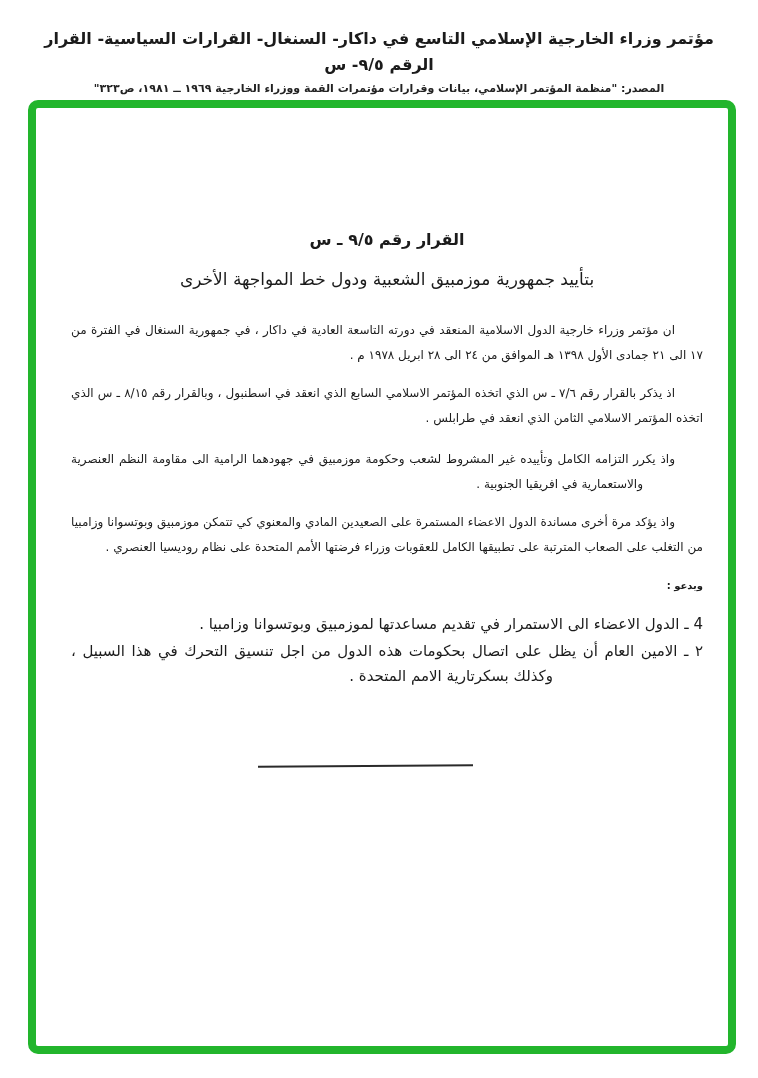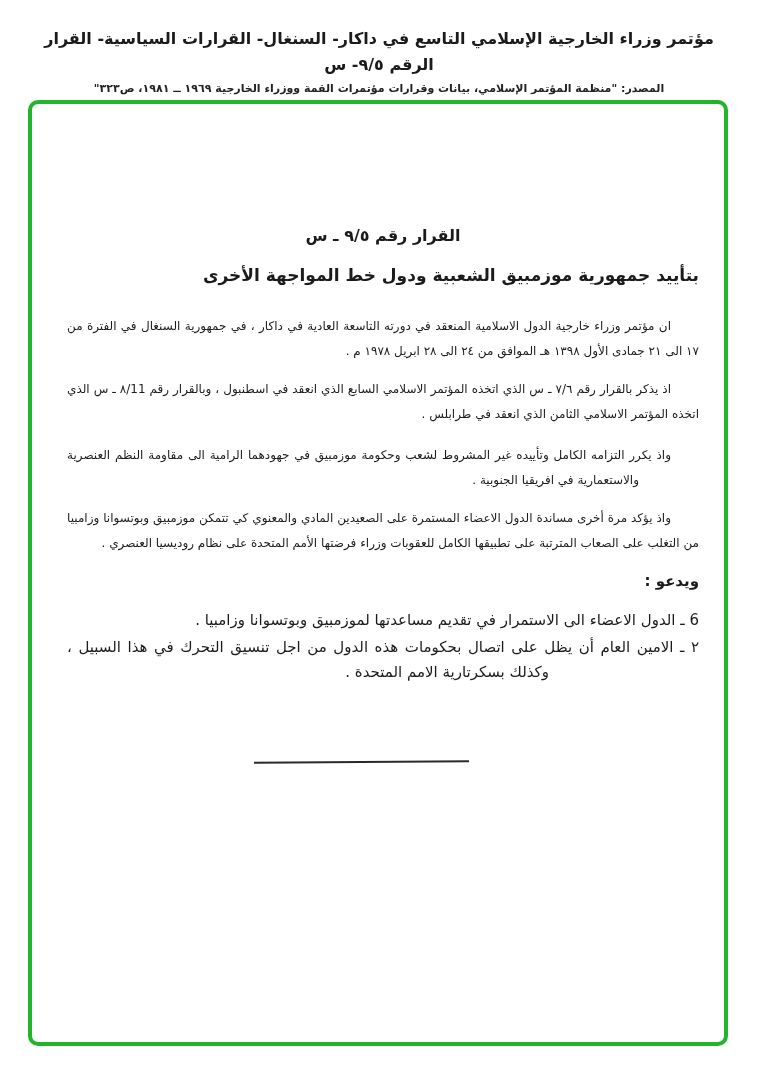--- a/index.html
+++ b/index.html
@@ -41,60 +41,60 @@
     margin-top: 2px;
     color: #222;
   }
   
   .doc-frame {
     position: absolute;
     left: 28px;
     top: 100px;
     width: 692px;
     height: 938px;
-    border: 4px solid #737373;
+    border: 8px solid #737373;
     border-radius: 10px;
     box-sizing: content-box;
     background: #ffffff;
     padding: 0;
   }
   .doc-content {
     padding: 120px 25px 0 35px; 
     box-sizing: border-box;
   }
   .res-title {
     font-size: 16px;
     font-weight: bold;
     text-align: center;
     margin: 0 0 14px 0;
     line-height: 24px;
   }
   .res-subtitle {
     font-size: 17px;
-    font-weight: bold;
-    text-align: right;
+    font-weight: normal;
+    text-align: center;
     margin: 0 0 26px 0;
     line-height: 26px;
   }
   .para {
     font-size: 12px;
     line-height: 25px;
     text-align: justify;
     text-indent: 28px;
     margin: 0 0 13px 0;
   }
   
   .para.hang {
     padding-left: 0;
     padding-right: 60px;
     text-indent: -32px;
     margin-top: 16px;
   }
   .invites-heading {
-    font-size: 15px;
+    font-size: 10px;
     font-weight: bold;
     line-height: 25px;
     margin: 10px 0 14px 0;
     text-indent: 0;
   }
   .list-item {
     font-size: 15px;
     line-height: 25px;
     text-align: justify;
     text-indent: 0;
@@ -124,30 +124,30 @@
 
   <div class="doc-frame" style="border-color: rgb(34, 181, 44);">
     <div class="doc-content">
 
       <h1 class="res-title">القرار رقم ٩/٥ ـ س</h1>
 
       <h2 class="res-subtitle">بتأييد جمهورية موزمبيق الشعبية ودول خط المواجهة الأخرى</h2>
 
       <p class="para">ان مؤتمر وزراء خارجية الدول الاسلامية المنعقد في دورته التاسعة العادية في داكار ، في جمهورية السنغال في الفترة من ١٧ الى ٢١ جمادى الأول ١٣٩٨ هـ الموافق من ٢٤ الى ٢٨ ابريل ١٩٧٨ م .</p>
 
-      <p class="para">اذ يذكر بالقرار رقم ٧/٦ ـ س الذي اتخذه المؤتمر الاسلامي السابع الذي انعقد في اسطنبول ، وبالقرار رقم ٨/11 ـ س الذي اتخذه المؤتمر الاسلامي الثامن الذي انعقد في طرابلس .</p>
+      <p class="para">اذ يذكر بالقرار رقم ٧/٦ ـ س الذي اتخذه المؤتمر الاسلامي السابع الذي انعقد في اسطنبول ، وبالقرار رقم ٨/١٥ ـ س الذي اتخذه المؤتمر الاسلامي الثامن الذي انعقد في طرابلس .</p>
 
       <p class="para hang">واذ يكرر التزامه الكامل وتأييده غير المشروط لشعب وحكومة موزمبيق في جهودهما الرامية الى مقاومة النظم العنصرية والاستعمارية في افريقيا الجنوبية .</p>
 
       <p class="para">واذ يؤكد مرة أخرى مساندة الدول الاعضاء المستمرة على الصعيدين المادي والمعنوي كي تتمكن موزمبيق وبوتسوانا وزامبيا من التغلب على الصعاب المترتبة على تطبيقها الكامل للعقوبات وزراء فرضتها الأمم المتحدة على نظام روديسيا العنصري .</p>
 
 
       <p class="invites-heading">ويدعو :</p>
 
-      <p class="list-item">6 ـ الدول الاعضاء الى الاستمرار في تقديم مساعدتها لموزمبيق وبوتسوانا وزامبيا .</p>
+      <p class="list-item">4 ـ الدول الاعضاء الى الاستمرار في تقديم مساعدتها لموزمبيق وبوتسوانا وزامبيا .</p>
 
       <p class="list-item hang-deep">٢ ـ الامين العام أن يظل على اتصال بحكومات هذه الدول من اجل تنسيق التحرك في هذا السبيل ، وكذلك بسكرتارية الامم المتحدة .</p>
 
       <div class="end-rule"></div>
 
     </div>
   </div>
 
 </div>
 

